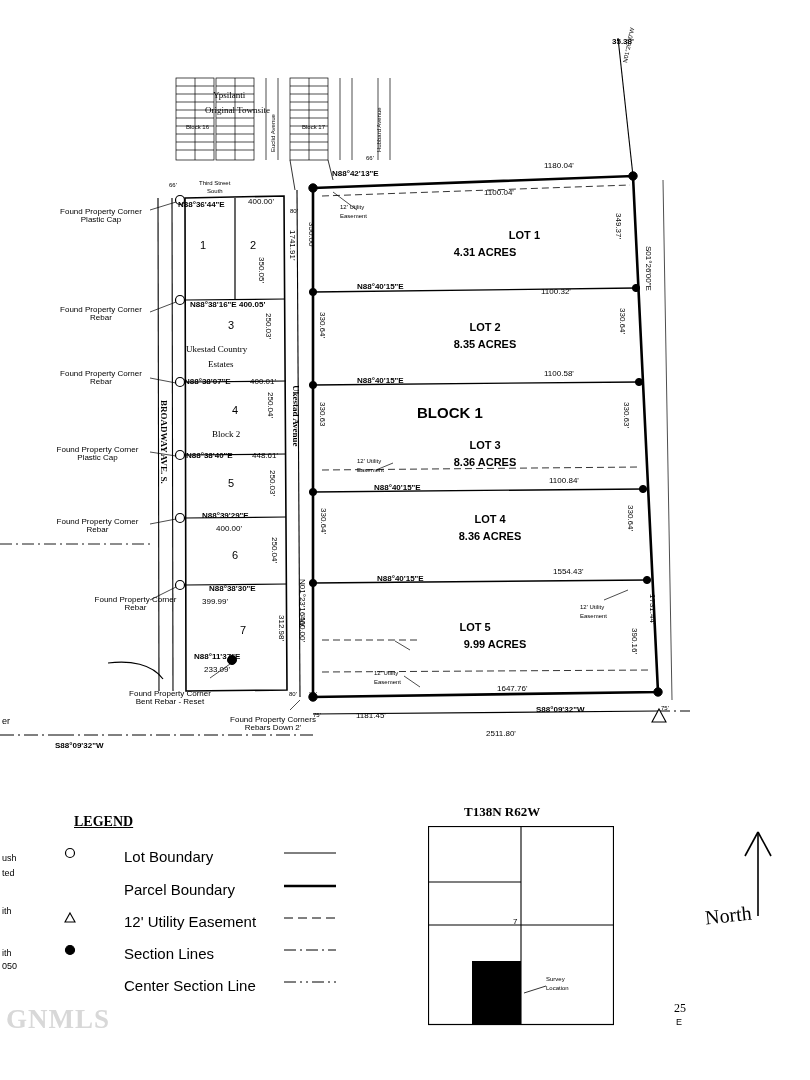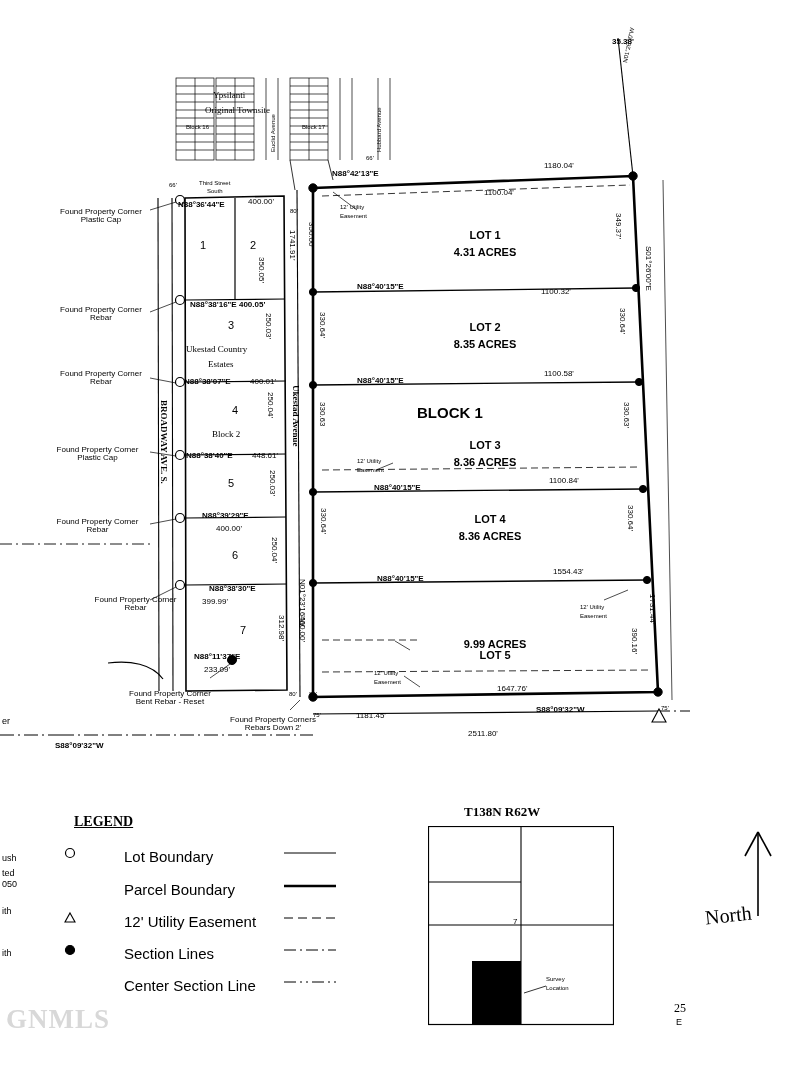--- a/index.html
+++ b/index.html
@@ -205,34 +205,34 @@
 <div class="lbl tiny rot90" style="left:376px; top:152px;">Hubbard Avenue</div>
 <div class="lbl tiny" style="left:366px; top:155px;">66'</div>
 <div class="lbl tiny" style="left:169px; top:182px;">66'</div>
 <div class="lbl tiny" style="left:199px; top:180px;">Third Street</div>
 <div class="lbl tiny" style="left:207px; top:188px;">South</div>
 
 <div class="lbl sm b" style="left:332px; top:170px;">N88°42'13"E</div>
 <div class="lbl sm" style="left:544px; top:162px;">1180.04'</div>
 <div class="lbl sm" style="left:484px; top:189px;">1100.04'</div>
 
-<div class="lbl lg b center" style="left:430px; top:230px; width:110px;">LOT 1</div>
+<div class="lbl lg b center" style="left:430px; top:230px; width:110px;text-align:right;">LOT 1</div>
 <div class="lbl lg b center" style="left:425px; top:247px; width:120px;">4.31 ACRES</div>
 
 <div class="lbl lg b center" style="left:430px; top:322px; width:110px;">LOT 2</div>
 <div class="lbl lg b center" style="left:425px; top:339px; width:120px;">8.35 ACRES</div>
 
 <div class="lbl xxl b" style="left:417px; top:405px;">BLOCK 1</div>
 <div class="lbl lg b center" style="left:430px; top:440px; width:110px;">LOT 3</div>
 <div class="lbl lg b center" style="left:425px; top:457px; width:120px;">8.36 ACRES</div>
 
 <div class="lbl lg b center" style="left:435px; top:514px; width:110px;">LOT 4</div>
 <div class="lbl lg b center" style="left:430px; top:531px; width:120px;">8.36 ACRES</div>
 
-<div class="lbl lg b center" style="left:440px; top:622px; width:110px;margin-top:28px;">LOT 5</div>
+<div class="lbl lg b center" style="left:420px; top:622px; width:110px;">LOT 5</div>
 <div class="lbl lg b center" style="left:435px; top:639px; width:120px;">9.99 ACRES</div>
 
 <div class="lbl sm b" style="left:357px; top:283px;">N88°40'15"E</div>
 <div class="lbl sm" style="left:541px; top:260px;margin-top:28px;">1100.32'</div>
 <div class="lbl sm b" style="left:357px; top:377px;">N88°40'15"E</div>
 <div class="lbl sm" style="left:544px; top:370px;">1100.58'</div>
 <div class="lbl sm b" style="left:374px; top:484px;">N88°40'15"E</div>
 <div class="lbl sm" style="left:549px; top:477px;">1100.84'</div>
 <div class="lbl sm b" style="left:377px; top:575px;">N88°40'15"E</div>
 <div class="lbl sm" style="left:553px; top:568px;">1554.43'</div>
@@ -288,21 +288,21 @@
 <div class="lbl sm rot270" style="left:265px; top:257px;">350.05'</div>
 <div class="lbl sm rot270" style="left:285px; top:615px;">312.98'</div>
 
 <div class="lbl tiny" style="left:290px; top:208px;">80'</div>
 <div class="lbl tiny" style="left:289px; top:691px;">80'</div>
 <div class="lbl tiny" style="left:309px; top:691px;">80'</div>
 <div class="lbl tiny" style="left:313px; top:712px;">75'</div>
 <div class="lbl tiny" style="left:661px; top:705px;">75'</div>
 
 <div class="lbl sm" style="left:356px; top:712px;">1181.45'</div>
-<div class="lbl sm" style="left:468px; top:730px;">2511.80'</div>
+<div class="lbl sm" style="left:486px; top:730px;">2511.80'</div>
 <div class="lbl sm b" style="left:536px; top:706px;">S88°09'32"W</div>
 <div class="lbl sm b" style="left:55px; top:742px;">S88°09'32"W</div>
 <div class="lbl md" style="left:2px; top:717px;">er</div>
 
 <div class="lbl tiny" style="left:340px; top:204px;">12' Utility</div>
 <div class="lbl tiny" style="left:340px; top:213px;">Easement</div>
 <div class="lbl tiny" style="left:357px; top:458px;">12' Utility</div>
 <div class="lbl tiny" style="left:357px; top:467px;">Easement</div>
 <div class="lbl tiny" style="left:374px; top:670px;">12' Utility</div>
 <div class="lbl tiny" style="left:374px; top:679px;">Easement</div>
@@ -343,21 +343,21 @@
     <line x1="284" y1="86" x2="336" y2="86" stroke="#000" stroke-width="2.4"></line>
     <line x1="284" y1="118" x2="336" y2="118" stroke="#000" stroke-width="1" stroke-dasharray="9,5"></line>
     <line x1="284" y1="150" x2="336" y2="150" stroke="#000" stroke-width="1" stroke-dasharray="12,4,2,4"></line>
     <line x1="284" y1="182" x2="336" y2="182" stroke="#000" stroke-width="1" stroke-dasharray="12,4,2,4,2,4"></line>
   </svg>
 </div>
 
 <div class="side-note" style="left:2px; top:853px;">ush</div>
 <div class="side-note" style="left:2px; top:868px;">ted</div>
 <div class="side-note" style="left:2px; top:906px;">ith</div>
-<div class="side-note" style="left:2px; top:879px;">050</div>
+<div class="side-note" style="left:2px; top:961px;">050</div>
 <div class="side-note" style="left:2px; top:948px;">ith</div>
 
 <div id="township">
   <div class="twp-title">T138N R62W</div>
   <svg width="186" height="200" style="position:absolute; left:0; top:0;">
     <rect x="0.5" y="0.5" width="185" height="198" fill="none" stroke="#000" stroke-width="1.2"></rect>
     <line x1="93" y1="0" x2="93" y2="198" stroke="#000" stroke-width="1.1"></line>
     <line x1="0" y1="99" x2="186" y2="99" stroke="#000" stroke-width="1.1"></line>
     <line x1="0" y1="56" x2="93" y2="56" stroke="#000" stroke-width="1.1"></line>
     <rect x="44" y="135" width="49" height="64" fill="#000"></rect>

